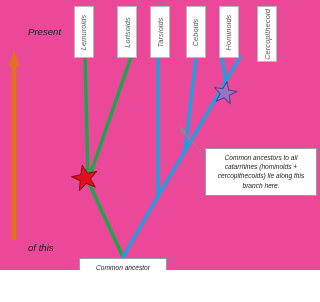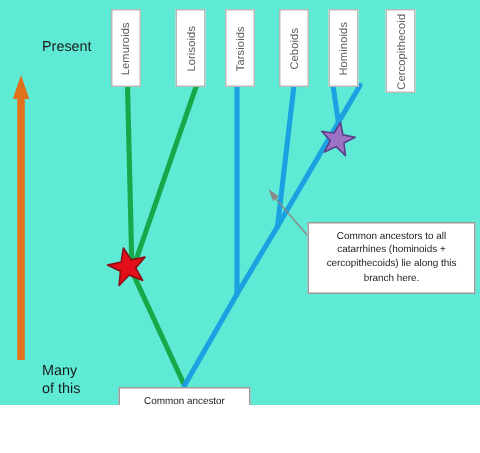--- a/index.html
+++ b/index.html
@@ -4,23 +4,24 @@
 <style>
   html, body {
     margin: 0;
     padding: 0;
     background: #ffffff;
   }
   #root {
     position: relative;
     width: 320px;
     height: 270px;
-    background: #5eead4;
+    background: #ec4899;
     overflow: hidden;
     font-family: "Liberation Sans", sans-serif;
+    font-style: italic;
   }
   svg.layer {
     position: absolute;
     left: 0;
     top: 0;
     width: 320px;
     height: 302px;
   }
   
   .taxon-box {
@@ -149,21 +150,20 @@
     <span class="vtext">Hominoids</span>
   </div>
 
   <div class="taxon-box" style="left:257px; top:6px; width:20px; height:56px;">
     <span class="vtext">Cercopithecoid</span>
   </div>
 
   <div class="axis-text" id="present-label">Present</div>
 
   <div class="axis-text" id="deep-time-label">
-    <div>Many</div>
     <div>of this</div>
   </div>
 
   <div class="callout" id="catarrhine-note">
     <span>Common ancestors to all catarrhines (hominoids + cercopithecoids) lie along this branch here.</span>
   </div>
 
   <div class="callout" id="root-note">
     <div>Common ancestor</div>
     <div>to all primates</div>

